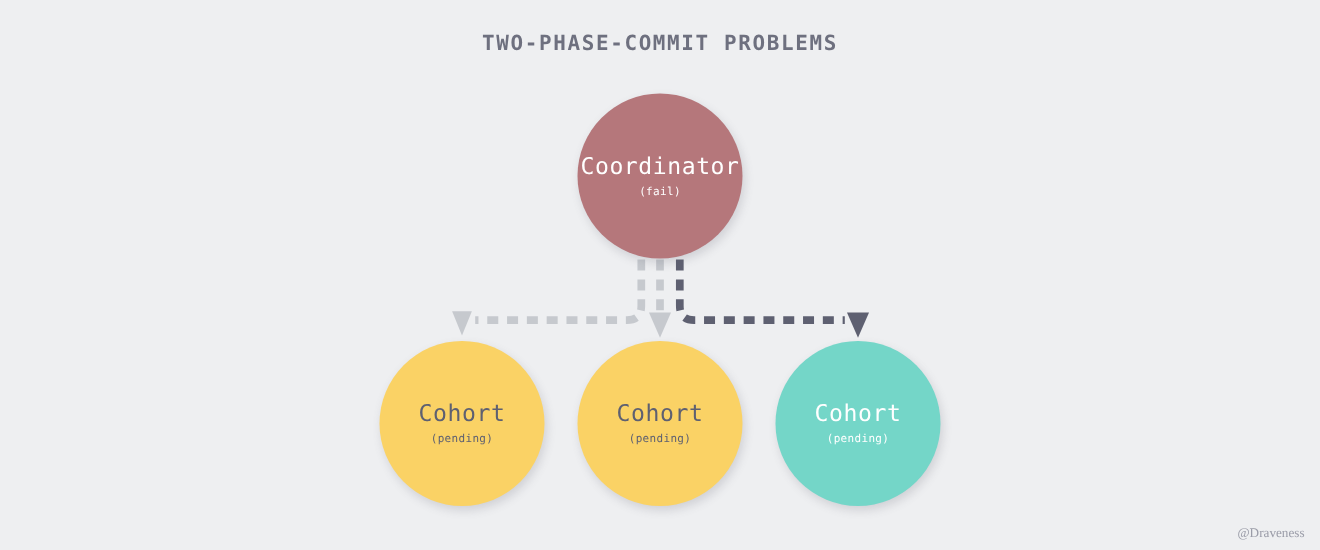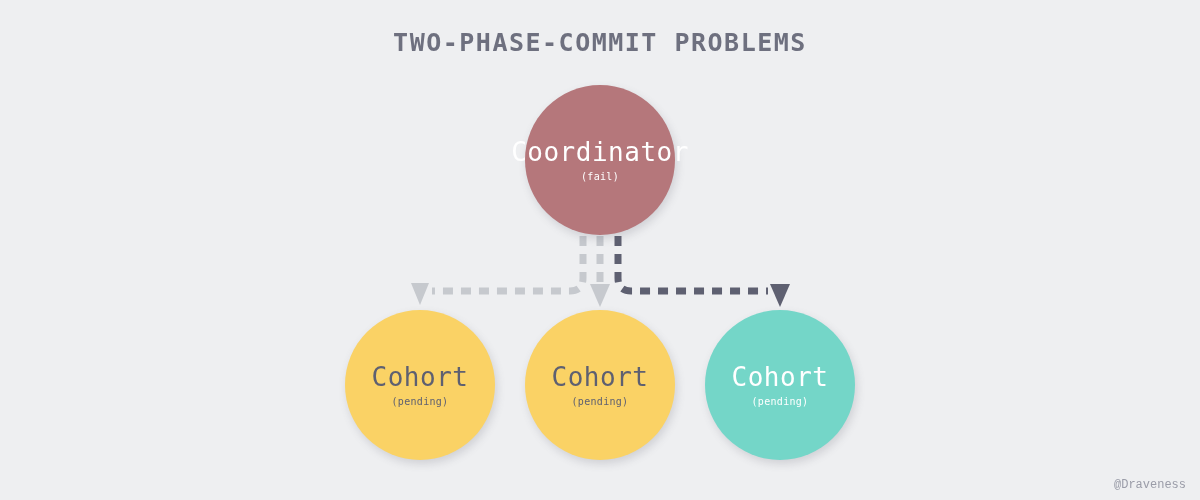--- a/index.html
+++ b/index.html
@@ -20,21 +20,21 @@
   }
 
   
   #diagram-title {
     position: absolute;
     top: 28px;
     left: 0;
     width: 1200px;
     text-align: center;
     font-family: "DejaVu Sans Mono", "Liberation Mono", monospace;
-    font-size: 25px;
+    font-size: 19px;
     font-weight: bold;
     letter-spacing: 1.5px;
     color: #6e707f;
     white-space: pre;
   }
 
   
   #connector-layer {
     position: absolute;
     top: 0;
@@ -48,21 +48,21 @@
     position: absolute;
     border-radius: 50%;
     display: flex;
     flex-direction: column;
     align-items: center;
     justify-content: center;
     box-shadow: 2px 4px 9px rgba(90, 92, 105, 0.20);
   }
   .node-label {
     font-family: "DejaVu Sans Mono", "Liberation Mono", monospace;
-    font-size: 26px;
+    font-size: 21px;
     letter-spacing: 0.5px;
     line-height: 1.1;
     white-space: pre;
   }
   .node-state {
     font-family: "DejaVu Sans Mono", "Liberation Mono", monospace;
     font-size: 10px;
     letter-spacing: 0.3px;
     margin-top: 5px;
     white-space: pre;
@@ -105,21 +105,21 @@
     background: #74d6c8;
   }
   .node--cohort-right .node-label,
   .node--cohort-right .node-state { color: #ffffff; }
 
   
   #watermark {
     position: absolute;
     right: 14px;
     bottom: 8px;
-    font-family: Liberation Mono, monospace;
+    font-family: Liberation Serif, serif;
     font-size: 12px;
     color: #9a9ca8;
     white-space: pre;
   }
 </style>
 </head>
 <body>
 
 <div id="canvas">
 

